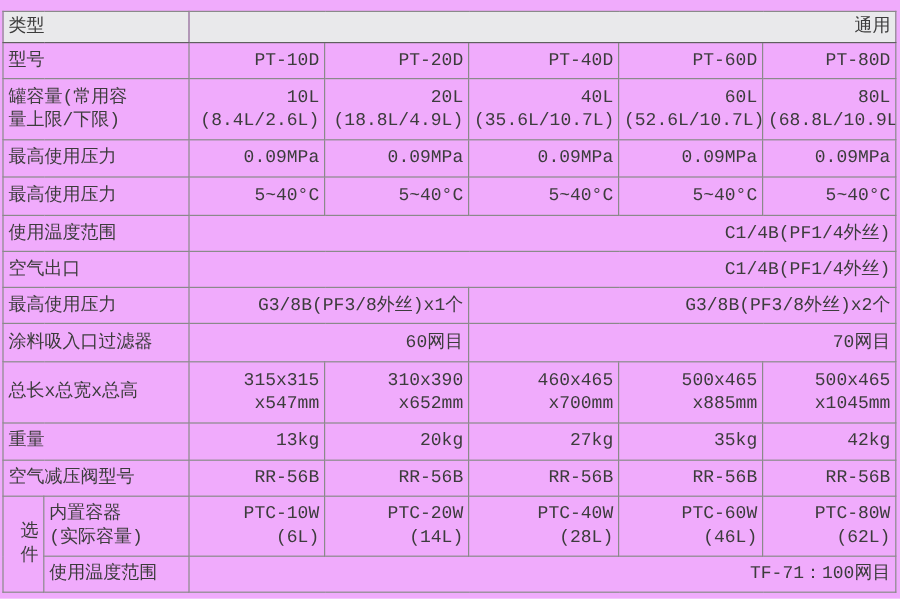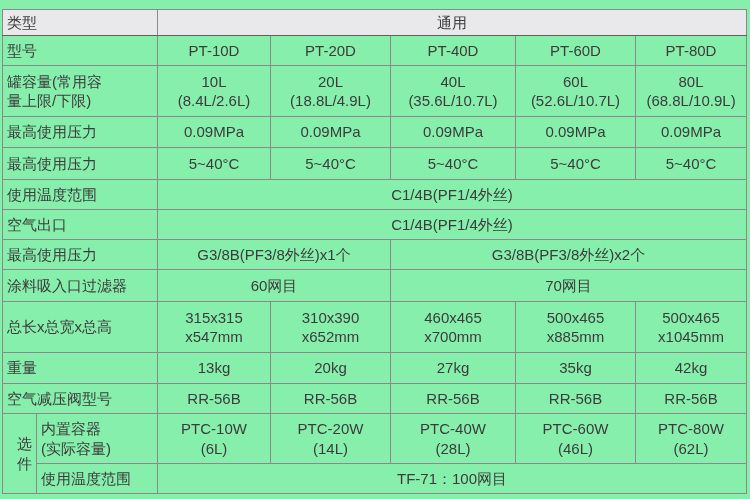--- a/index.html
+++ b/index.html
@@ -1,22 +1,22 @@
 <!DOCTYPE html>
 <html><head>
 <meta charset="utf-8">
 <style>
   html, body { margin: 0; padding: 0; background: #ffffff; }
   .page {
     width: 750px;
     height: 499px;
     box-sizing: border-box;
     padding: 9px 3px 0 2px;
-    background: #86efac;
-    font-family: Liberation Sans, sans-serif;
+    background: #f0abfc;
+    font-family: Liberation Mono, monospace;
     color: #3c3c3c;
   }
   table.spec {
     border-collapse: collapse;
     table-layout: fixed;
     width: 744px;
     border: 1px solid #5a5a5a;
     font-size: 15px;
     color: #3c3c3c;
   }
@@ -25,21 +25,21 @@
     padding: 2px 4px;
     line-height: 1.3;
     overflow: hidden;
   }
   td.lbl {
     text-align: left;
     padding-left: 9px;
     white-space: pre-line;
   }
   td.val {
-    text-align: center;
+    text-align: right;
     white-space: pre-line;
   }
   tr.hdr td { background: #e9e9eb; border-bottom: 1px solid #5f5f5f; }
   td.group {
     text-align: right;
     padding: 2px 2px;
     word-break: break-all;
     line-height: 1.5;
   }
   

